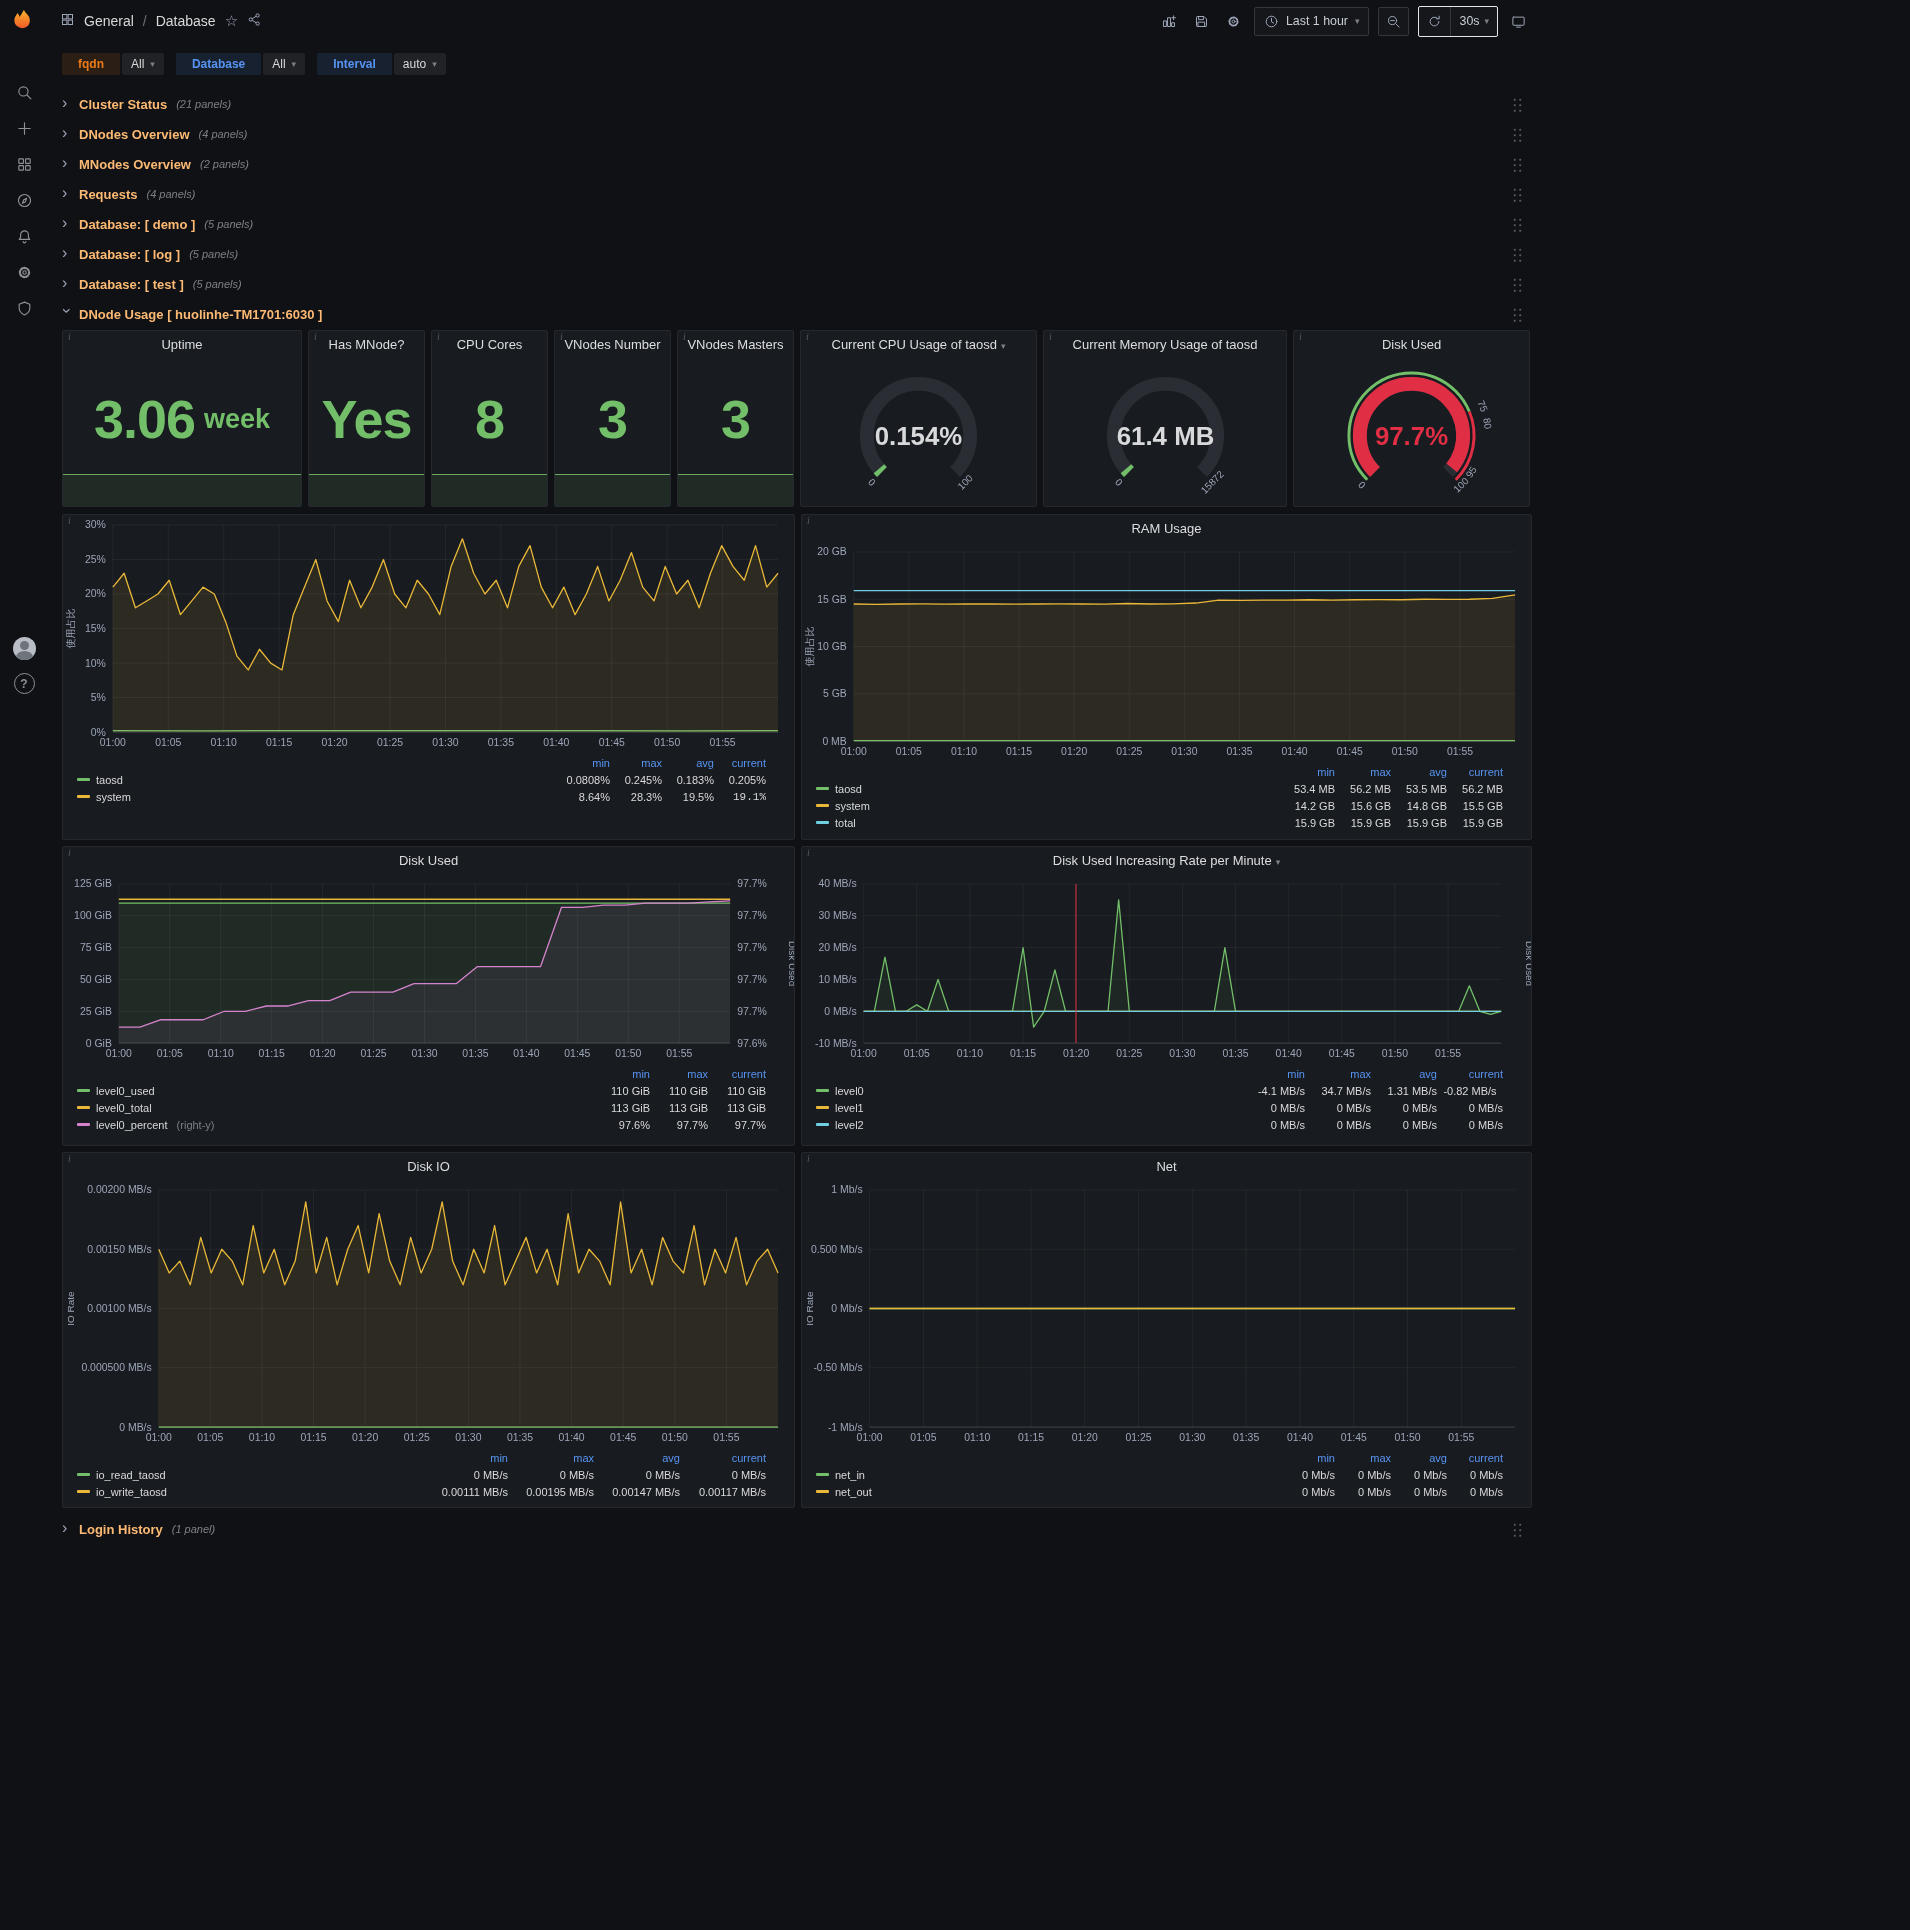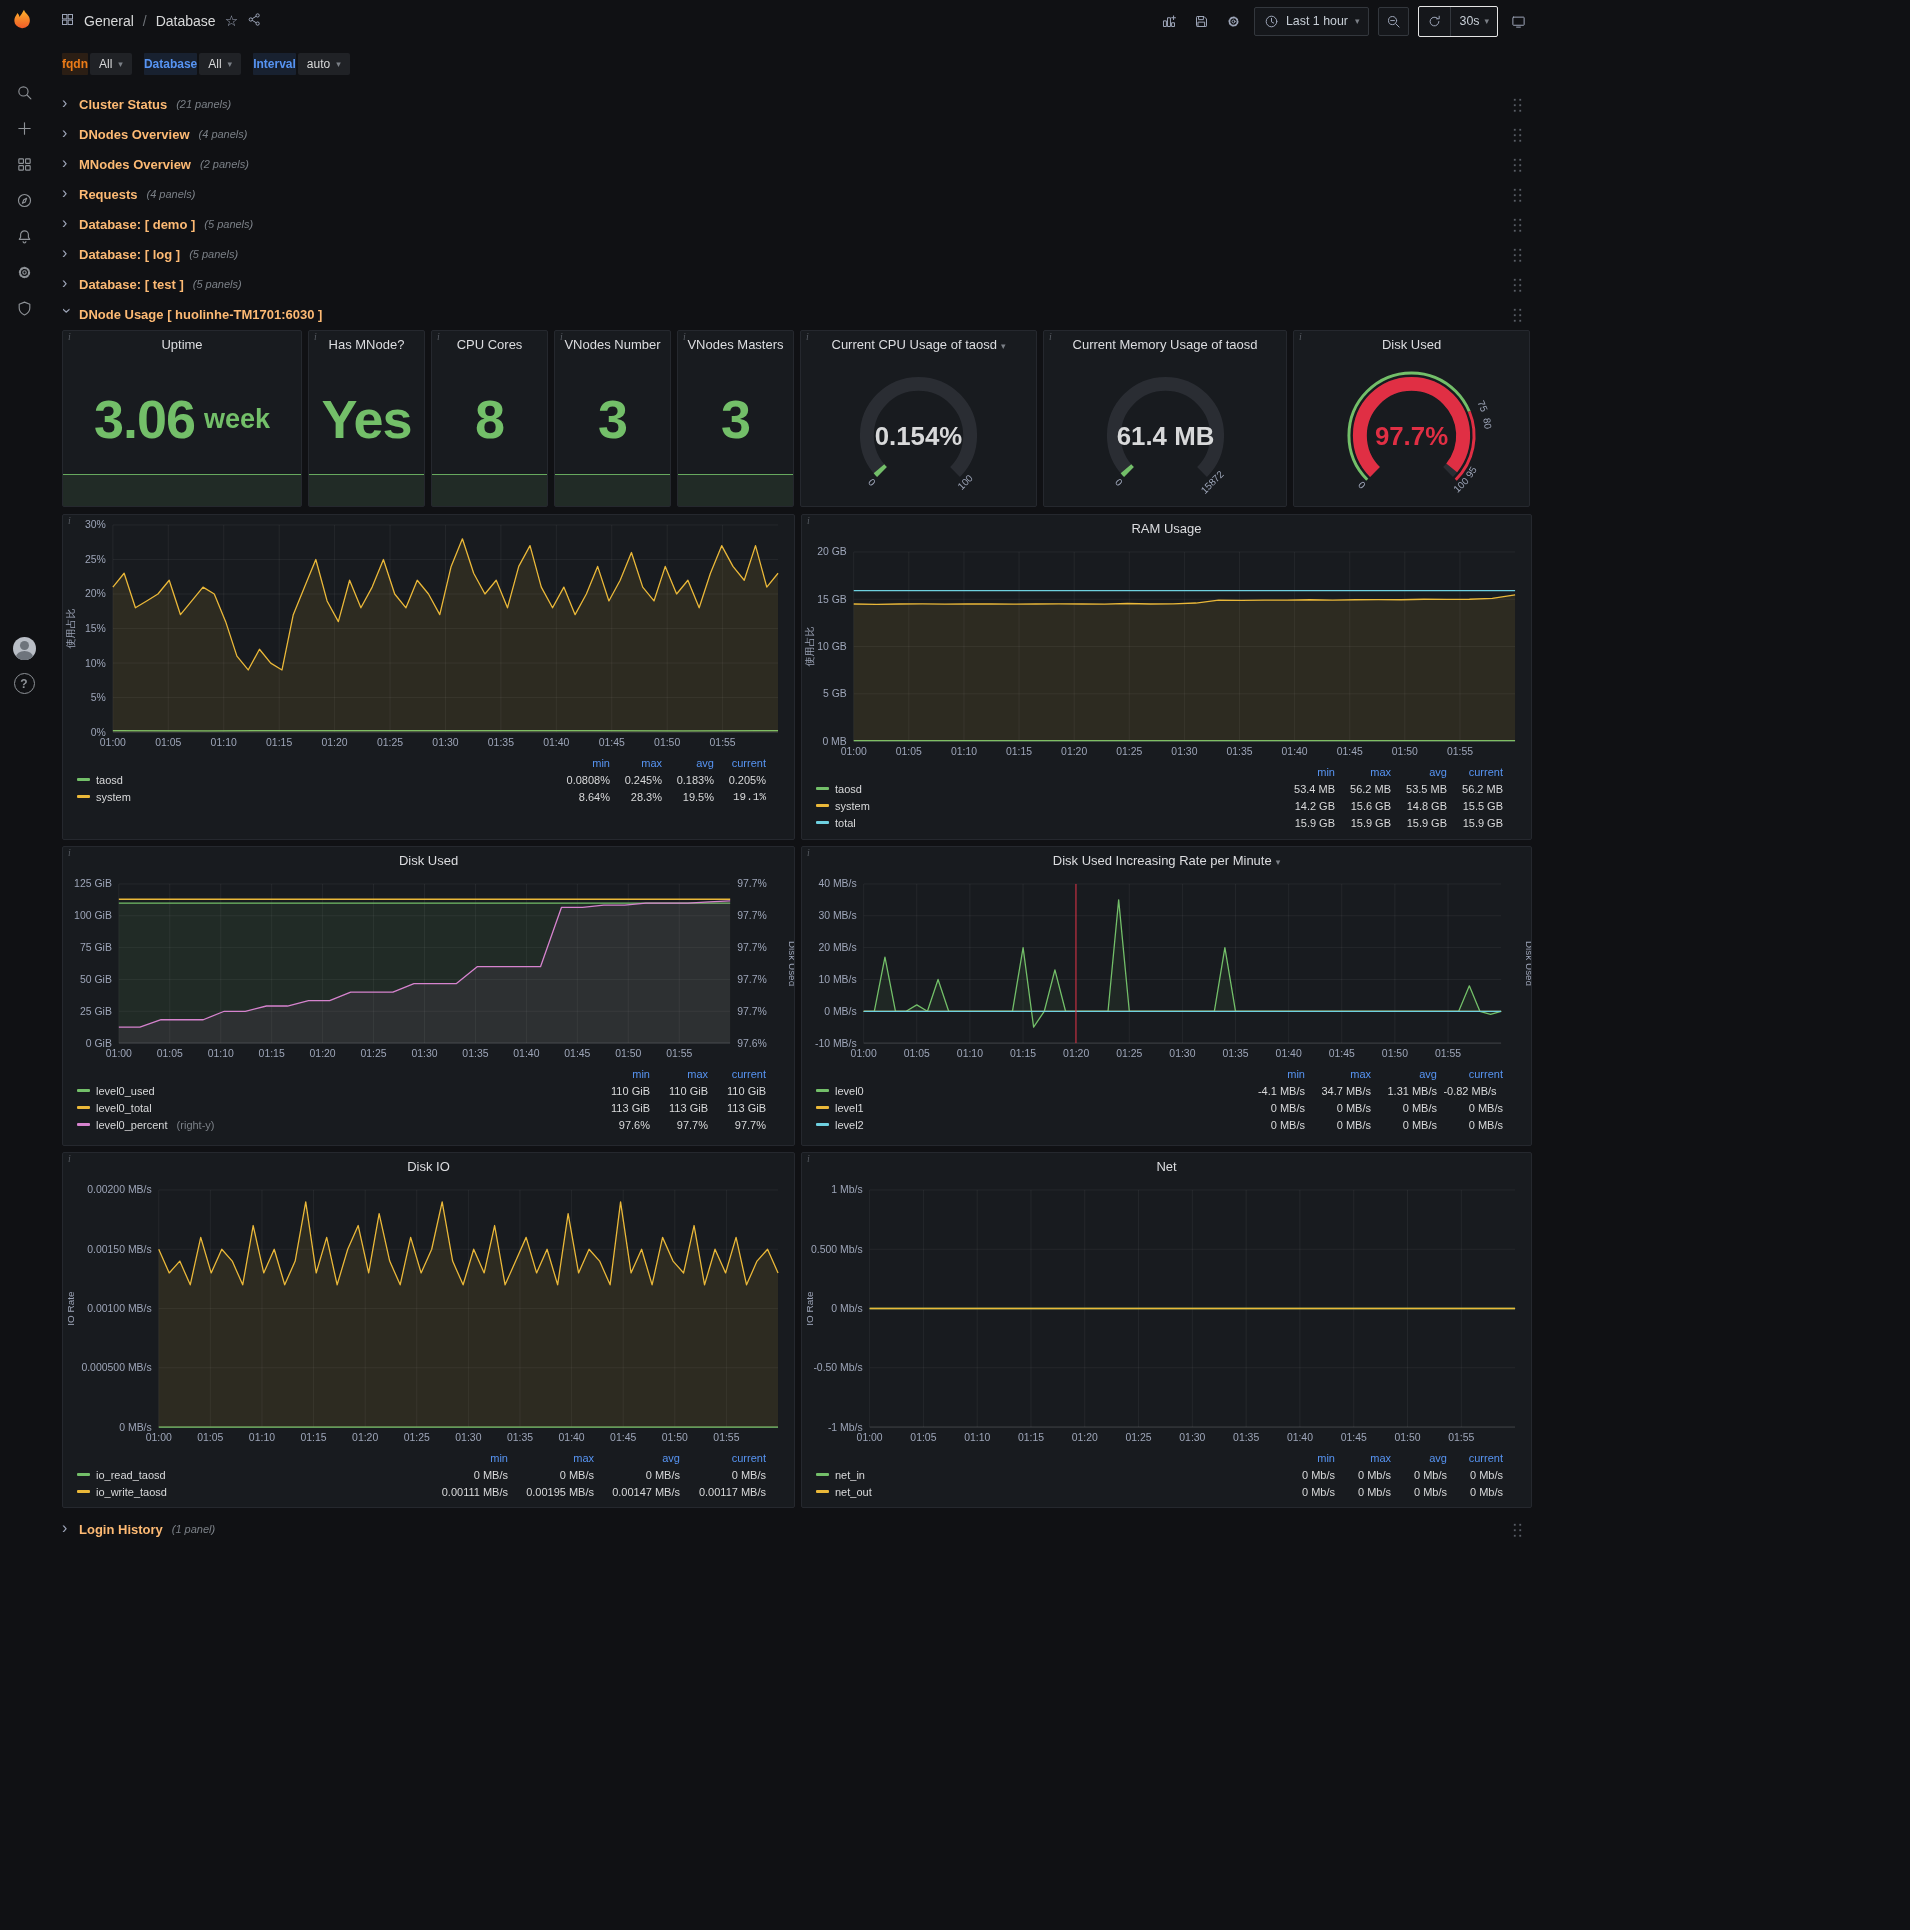--- a/index.html
+++ b/index.html
@@ -27,21 +27,21 @@
   .icon-btn svg, .btn svg, .seg svg{width:15px;height:15px;stroke:#9da5b8;fill:none;stroke-width:1.6;stroke-linecap:round;stroke-linejoin:round;}
   .btn{display:flex;align-items:center;gap:7px;height:29px;padding:0 9px;border:1px solid #33373d;border-radius:2px;background:#15171b;font-size:12.4px;color:#c7ced6;cursor:pointer;font-family:inherit;}
   .btn-group{display:flex;align-items:stretch;border:1px solid #e5e5e5;border-radius:2px;background:#15171b;}
   .seg{display:flex;align-items:center;gap:5px;padding:0 8px;height:29px;font-size:12.4px;color:#c7ced6;cursor:pointer;}
   .seg + .seg{border-left:1px solid #33373d;}
   .caret{color:#7b8087;font-size:9px;}
   
   .content{padding:2px 0 0 14px;width:1471px;}
   .var-row{display:flex;align-items:center;gap:12px;height:32px;margin:4px 0 10px;}
   .var-group{display:flex;gap:2px;align-items:center;}
-  .var-label{padding:4px 0;font-size:12px;border-radius:1px;cursor:pointer;font-weight:600;}
+  .var-label{padding:4px 16px;font-size:12px;border-radius:1px;cursor:pointer;font-weight:600;}
   .var-label.orange{color:#eb7b18;background:rgba(235,123,24,.13);}
   .var-label.blue{color:#5794f2;background:rgba(87,148,242,.13);text-align:right;}
   .var-value{padding:4px 9px;font-size:12px;background:#202226;color:#d8d9da;border-radius:2px;cursor:pointer;display:flex;gap:6px;align-items:center;}
   
   .row-header{height:28px;display:flex;align-items:center;gap:7px;margin:2px 0;cursor:pointer;}
   .chev{color:#9da5b8;font-size:16px;line-height:1;width:10px;display:inline-block;transform:translateY(-1px);}
   .row-header.expanded .chev{transform:rotate(90deg) translateX(-1px);}
   .row-title{font-weight:700;font-size:13px;color:#fdba74;}
   .row-count{color:#7b8087;font-style:italic;font-size:11px;margin-left:2px;}
   .row-handle{margin-left:auto;margin-right:10px;width:11px;height:15px;background-image:radial-gradient(circle,#585d65 1.1px,transparent 1.4px);background-size:5.5px 5.5px;cursor:grab;}

